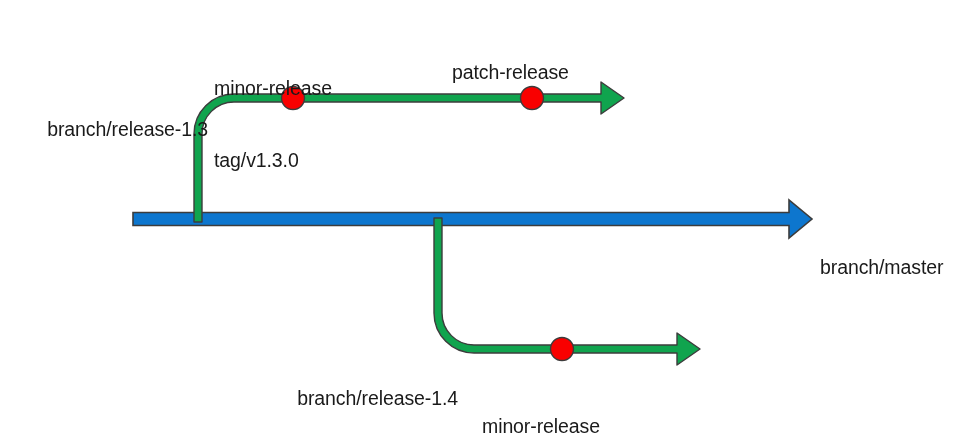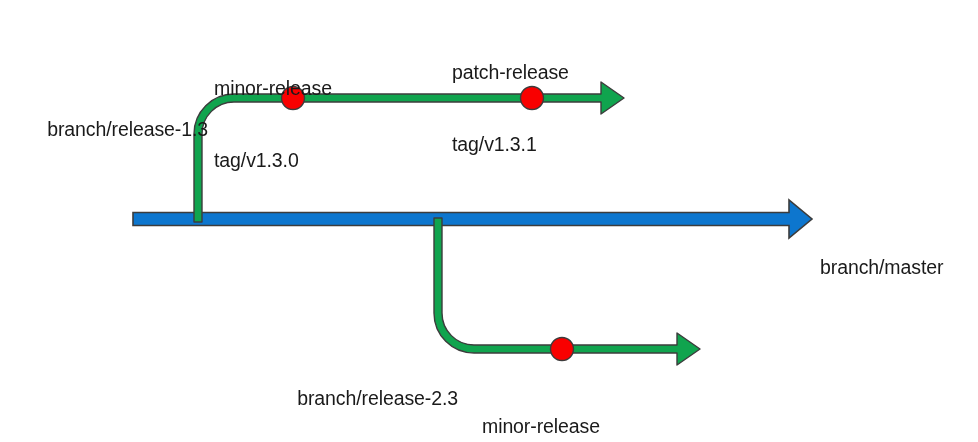--- a/index.html
+++ b/index.html
@@ -106,29 +106,28 @@
     <span class="label-line">branch/release-1.3</span>
   </div>
 
   <div class="diagram-label label-center" id="label-tag130">
     <span class="label-line">minor-release</span>
     <span class="label-line">tag/v1.3.0</span>
   </div>
 
   <div class="diagram-label label-center" id="label-tag131">
     <span class="label-line">patch-release</span>
-    <span class="label-line">tag/v1.3.1</span>
   </div>
 
   <div class="diagram-label label-left" id="label-master">
     <span class="label-line">branch/master</span>
   </div>
 
   <div class="diagram-label label-right" id="label-release14">
-    <span class="label-line">branch/release-2.3</span>
+    <span class="label-line">branch/release-1.4</span>
   </div>
 
   <div class="diagram-label label-center" id="label-tag140">
     <span class="label-line">minor-release</span>
     
   </div>
 
 </div>
 
 </body></html>

